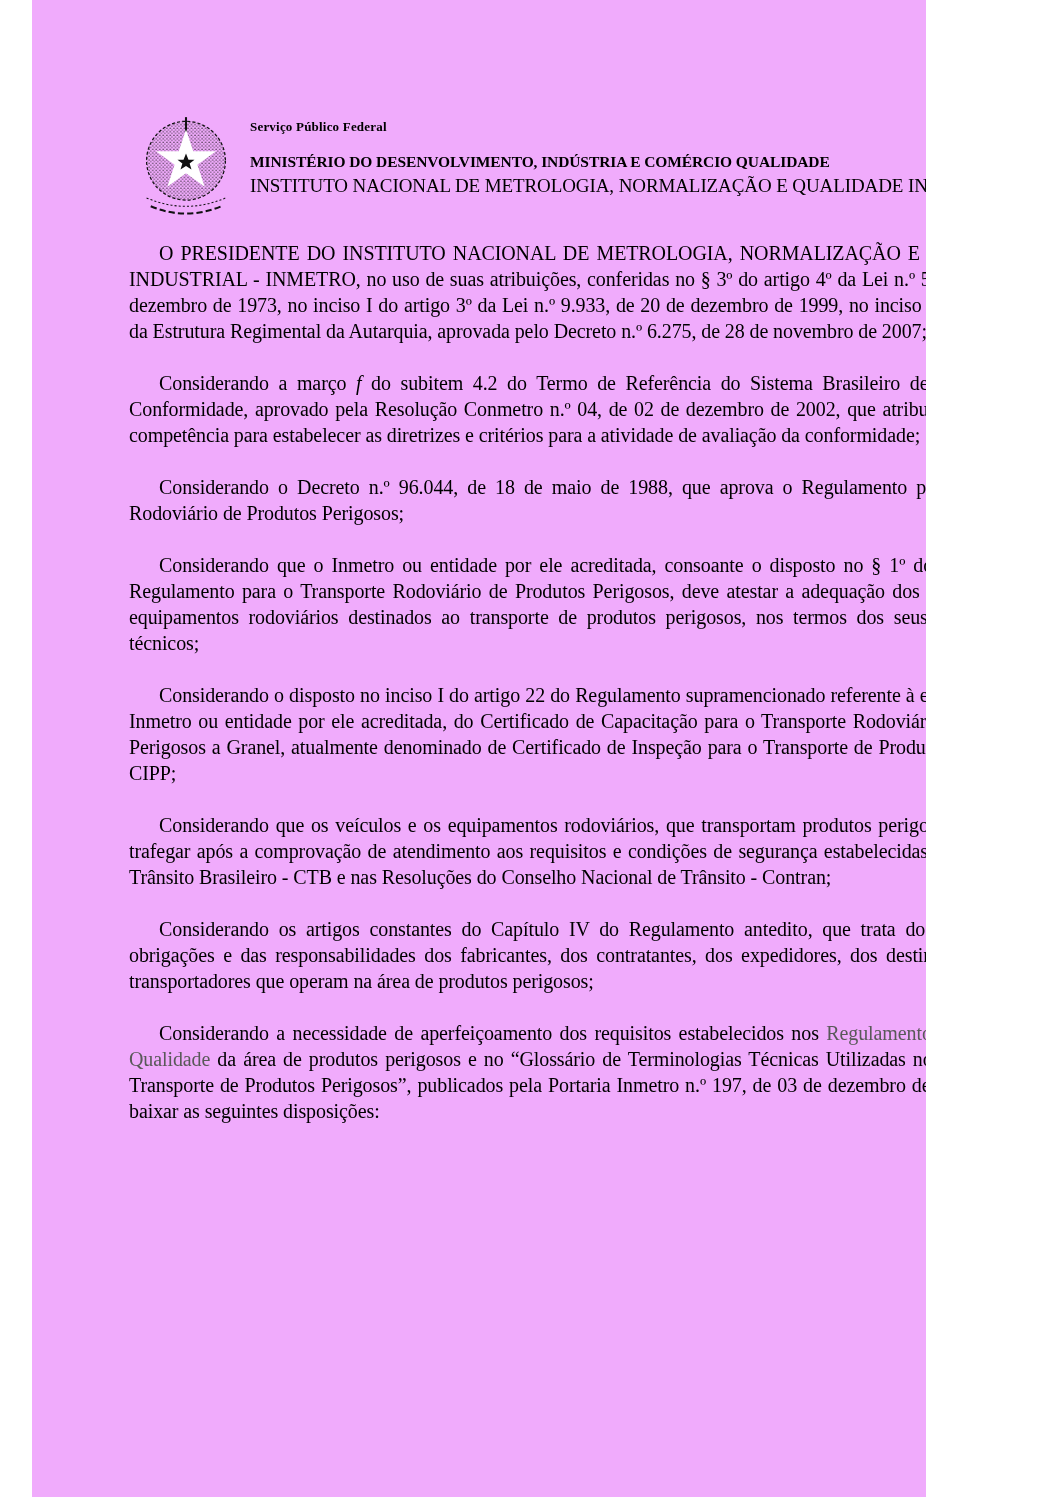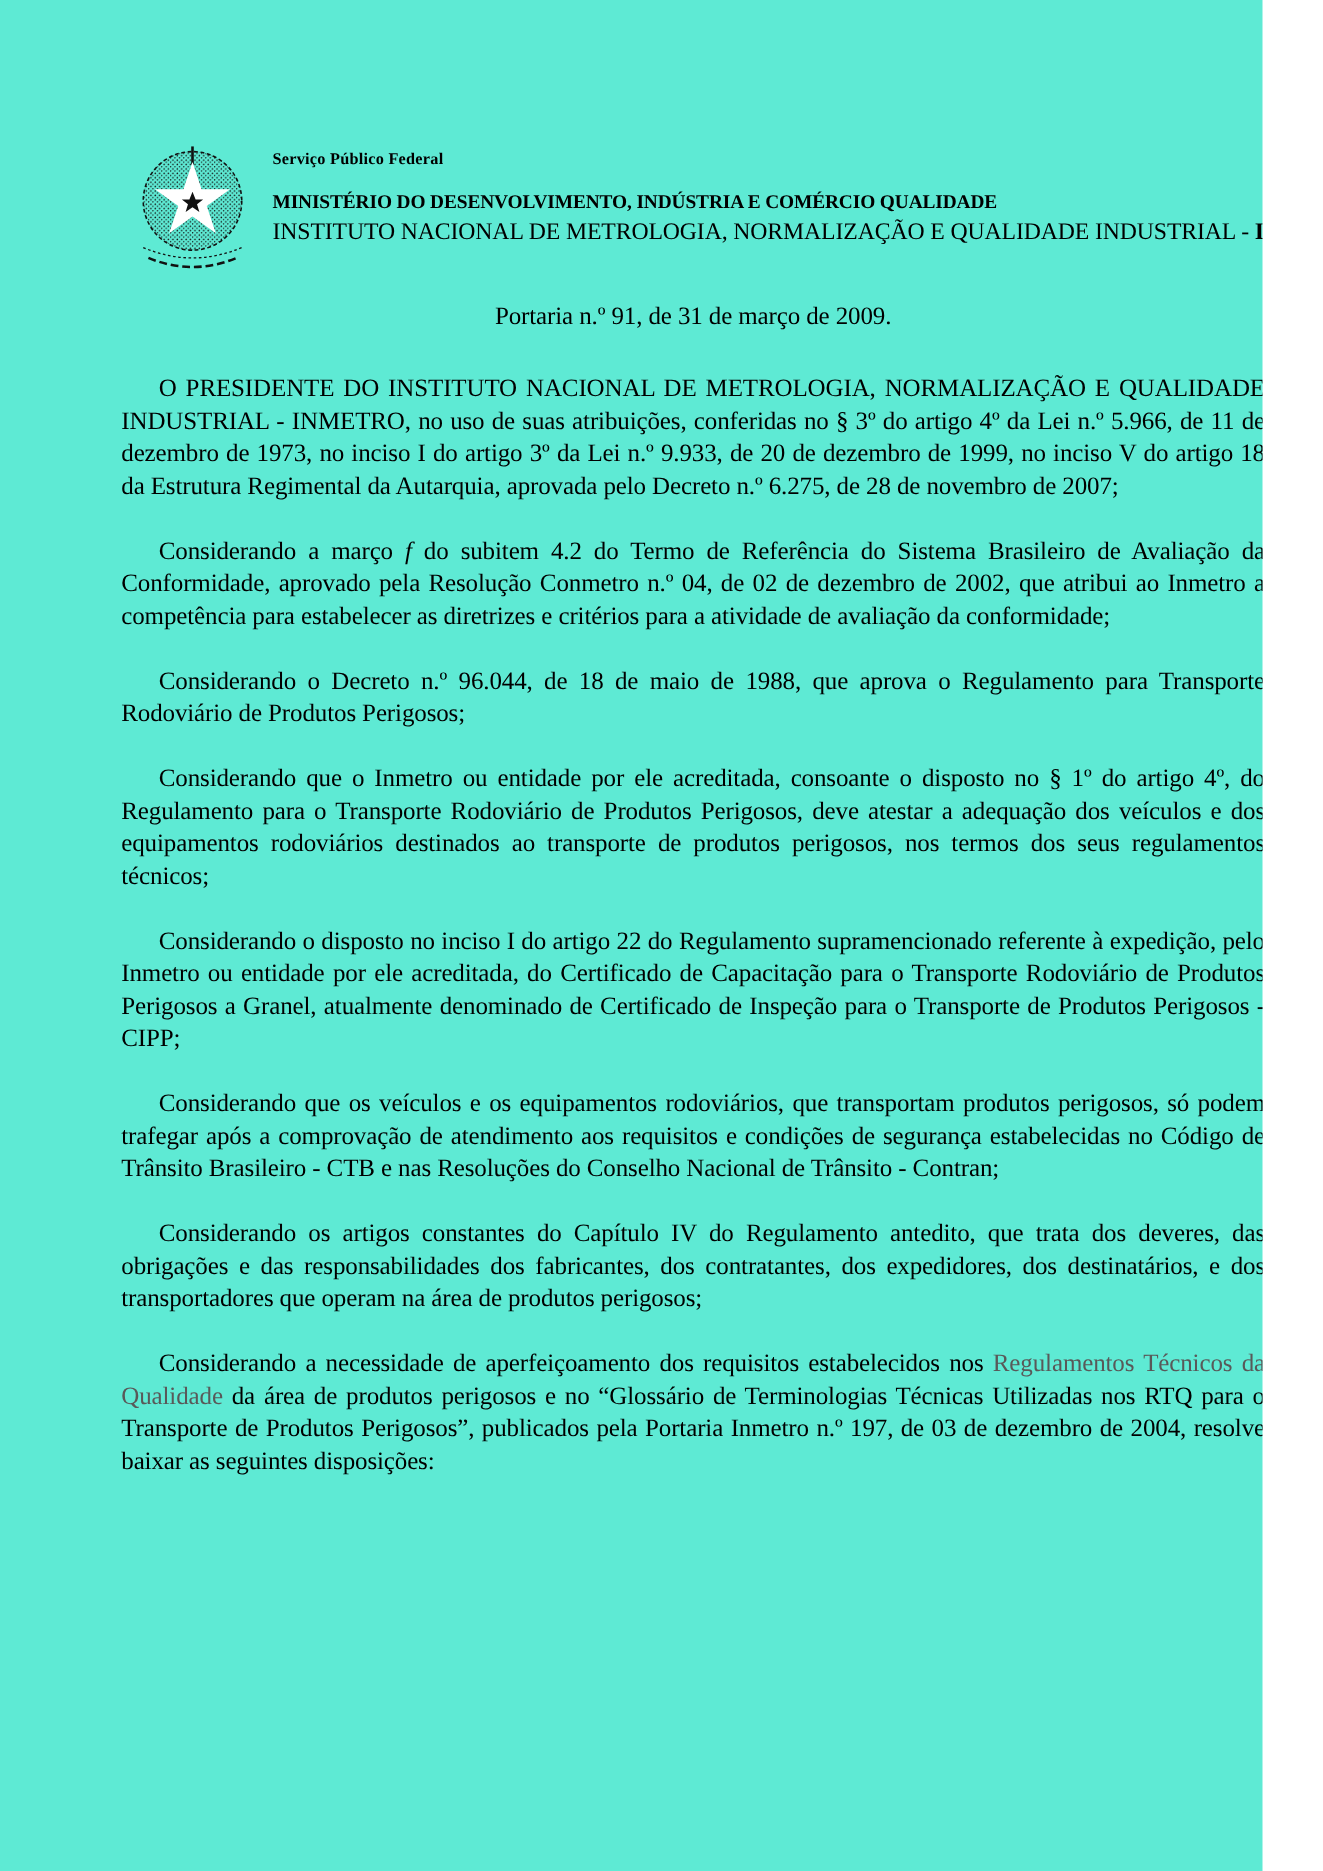--- a/index.html
+++ b/index.html
@@ -1,22 +1,23 @@
 <!DOCTYPE html>
 <html lang="pt"><head>
 <meta charset="utf-8">
 <style>
   html, body { margin:0; padding:0; background:#ffffff; }
   .page {
     position:relative;
-    width:1010px; height:1497px;
-    background:#5eead4;
+    width:894px; height:1497px;
+    background:#f0abfc;
     font-family:"Liberation Serif","DejaVu Serif",serif;
     color:#000000;
     overflow:hidden;
+    margin-left:32px;
   }
   
   .letterhead { position:absolute; top:113px; left:100px; width:910px; height:115px; }
   .coat { position:absolute; top:0; left:2px; width:104px; height:112px; }
   .coat svg { width:100%; height:100%; }
   .head-lines { position:absolute; left:118px; top:6px; width:790px; }
   .service-line { font-weight:bold; font-size:13px; letter-spacing:.2px; }
   .ministry-line { margin-top:18px; font-weight:bold; font-size:15.5px; letter-spacing:-.1px; white-space:nowrap; }
   .institute-line { margin-top:4px; font-size:19px; letter-spacing:-.1px; white-space:nowrap; }
   .institute-line b { font-weight:bold; }
@@ -63,21 +64,20 @@
       </svg>
     </div>
     <div class="head-lines">
       <div class="service-line">Serviço Público Federal</div>
       <div class="ministry-line">MINISTÉRIO DO DESENVOLVIMENTO, INDÚSTRIA E COMÉRCIO QUALIDADE</div>
       <div class="institute-line"><span>INSTITUTO NACIONAL DE METROLOGIA, NORMALIZAÇÃO E QUALIDADE INDUSTRIAL - </span><b>INMETRO</b></div>
     </div>
   </header>
 
   <main class="doc">
-    <h1 class="doc-title">Portaria n.º 91, de 31 de março de 2009.</h1>
     <p class="body-par"><span>O PRESIDENTE DO INSTITUTO NACIONAL DE METROLOGIA, NORMALIZAÇÃO E QUALIDADE INDUSTRIAL - INMETRO, no uso de suas atribuições, conferidas no § 3º do artigo 4º da Lei n.º 5.966, de 11 de dezembro de 1973, no inciso I do artigo 3º da Lei n.º 9.933, de 20 de dezembro de 1999, no inciso V do artigo 18 da Estrutura Regimental da Autarquia, aprovada pelo Decreto n.º 6.275, de 28 de novembro de 2007;</span></p>
     <p class="body-par"><span>Considerando a março </span><span class="italic">f</span><span> do subitem 4.2 do Termo de Referência do Sistema Brasileiro de Avaliação da Conformidade, aprovado pela Resolução Conmetro n.º 04, de 02 de dezembro de 2002, que atribui ao Inmetro a competência para estabelecer as diretrizes e critérios para a atividade de avaliação da conformidade;</span></p>
     <p class="body-par"><span>Considerando o Decreto n.º 96.044, de 18 de maio de 1988, que aprova o Regulamento para Transporte Rodoviário de Produtos Perigosos;</span></p>
     <p class="body-par"><span>Considerando que o Inmetro ou entidade por ele acreditada, consoante o disposto no § 1º do artigo 4º, do Regulamento para o Transporte Rodoviário de Produtos Perigosos, deve atestar a adequação dos veículos e dos equipamentos rodoviários destinados ao transporte de produtos perigosos, nos termos dos seus regulamentos técnicos;</span></p>
     <p class="body-par"><span>Considerando o disposto no inciso I do artigo 22 do Regulamento supramencionado referente à expedição, pelo Inmetro ou entidade por ele acreditada, do Certificado de Capacitação para o Transporte Rodoviário de Produtos Perigosos a Granel, atualmente denominado de Certificado de Inspeção para o Transporte de Produtos Perigosos - CIPP;</span></p>
     <p class="body-par"><span>Considerando que os veículos e os equipamentos rodoviários, que transportam produtos perigosos, só podem trafegar após a comprovação de atendimento aos requisitos e condições de segurança estabelecidas no Código de Trânsito Brasileiro - CTB e nas Resoluções do Conselho Nacional de Trânsito - Contran;</span></p>
     <p class="body-par"><span>Considerando os artigos constantes do Capítulo IV do Regulamento antedito, que trata dos deveres, das obrigações e das responsabilidades dos fabricantes, dos contratantes, dos expedidores, dos destinatários, e dos transportadores que operam na área de produtos perigosos;</span></p>
     <p class="body-par"><span>Considerando a necessidade de aperfeiçoamento dos requisitos estabelecidos nos </span><span class="gray">Regulamentos Técnicos da Qualidade</span><span> da área de produtos perigosos e no “Glossário de Terminologias Técnicas Utilizadas nos RTQ para o Transporte de Produtos Perigosos”, publicados pela Portaria Inmetro n.º 197, de 03 de dezembro de 2004, resolve baixar as seguintes disposições:</span></p>
   </main>
 

